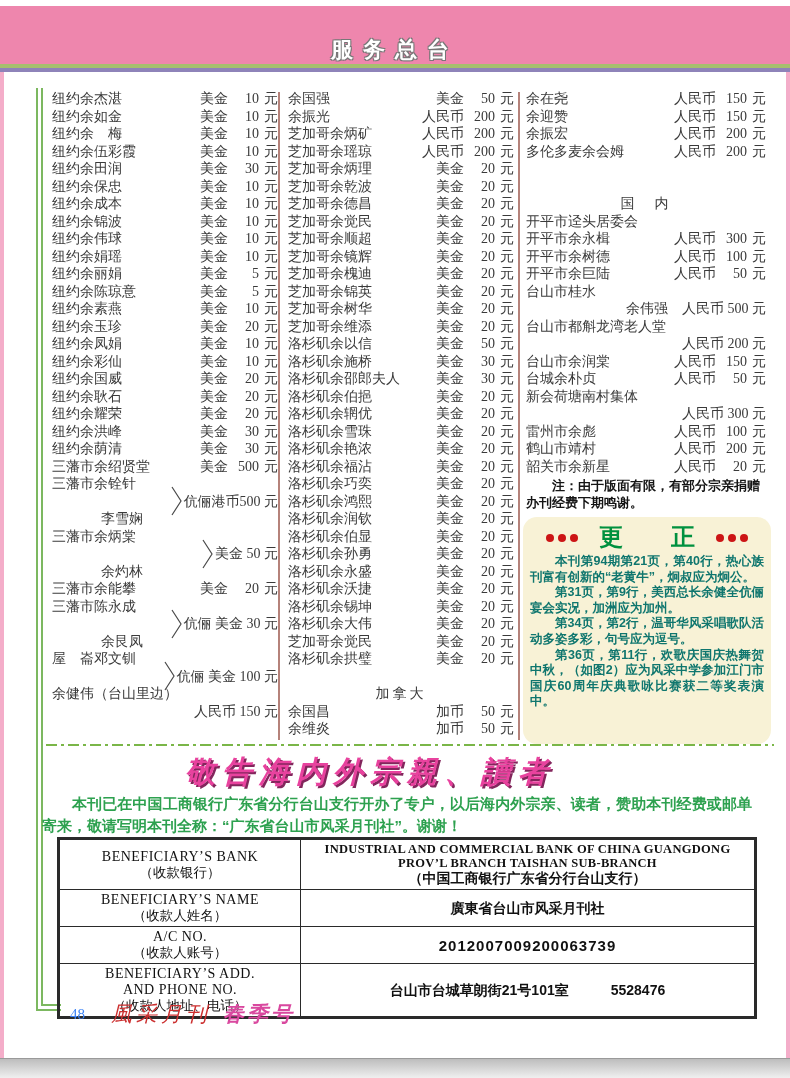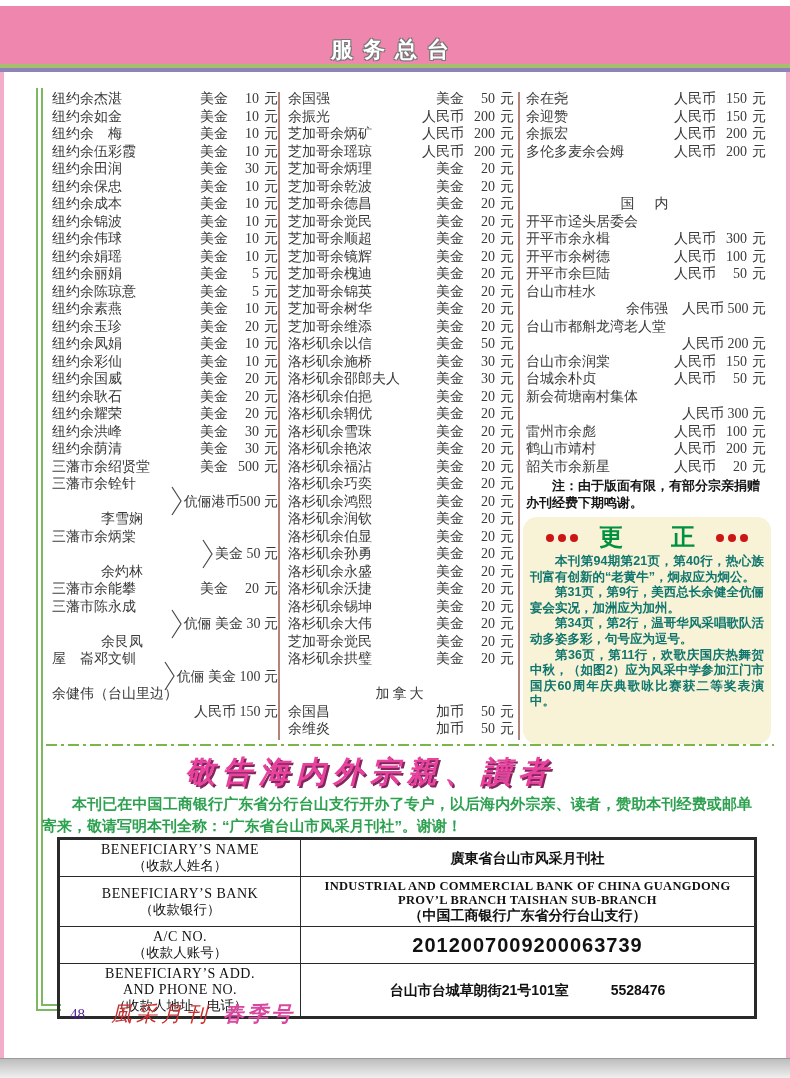--- a/index.html
+++ b/index.html
@@ -69,24 +69,24 @@
   table.bank{width:100%;border-collapse:collapse;border:2px solid #2a2a2a;box-shadow:0 0 0 1px #2a2a2a;}
   table.bank td{border:1px solid #2a2a2a;text-align:center;vertical-align:middle;padding:2px 4px;}
   td.blabel{width:232px;font-size:14px;line-height:16px;color:#111;}
   .blabel .len{font-family:"Liberation Serif","DejaVu Serif",serif;letter-spacing:.5px;}
   .blabel .lzh{font-family:"Liberation Sans","DejaVu Sans",sans-serif;font-size:13.5px;}
   .bvalue .ven{font-family:"Liberation Serif","DejaVu Serif",serif;font-weight:bold;
         font-size:12.5px;line-height:14px;color:#111;letter-spacing:.3px;}
   .bvalue .vzh{font-family:"Liberation Sans","DejaVu Sans",sans-serif;font-weight:bold;
         font-size:14px;line-height:17px;color:#111;}
   .bvalue .vnum{font-family:"Liberation Sans","DejaVu Sans",sans-serif;font-weight:bold;
-        font-size:20px;letter-spacing:1px;color:#111;text-align:center;}
+        font-size:15px;letter-spacing:1px;color:#111;text-align:center;}
   
   .footer{position:absolute;left:70px;top:1000px;height:28px;display:flex;align-items:center;}
-  .page-num{font-size:15px;color:#4c1d95;margin-right:26px;}
+  .page-num{font-size:15px;color:#3b82f6;margin-right:26px;}
   .mag-title{font-weight:normal;font-style:italic;font-size:21px;letter-spacing:4px;color:#cc3030;}
   .issue{font-weight:bold;font-style:italic;font-size:21px;letter-spacing:3px;color:#d9489f;margin-left:12px;}
 </style>
 </head>
 <body>
 
 <div class="page">
 
   <div class="band">
     <div class="band-title">服务总台</div>
@@ -607,36 +607,36 @@
   <div class="dashline"></div>
 
   <div class="notice-title">敬告海内外宗親、讀者</div>
   <div class="notice-body">本刊已在中国工商银行广东省分行台山支行开办了专户，以后海内外宗亲、读者，赞助本刊经费或邮单寄来，敬请写明本刊全称：“广东省台山市风采月刊社”。谢谢！</div>
 
   <div class="bank-wrap">
     <table class="bank">
       <tbody>
           <tr>
         <td class="blabel">
-          <div class="len">BENEFICIARY’S NAME</div>
-          <div class="lzh">（收款人姓名）</div>
-        </td>
-        <td class="bvalue">
-          <div class="vzh">廣東省台山市风采月刊社</div>
-        </td>
-      </tr>
-      <tr>
-        <td class="blabel">
           <div class="len">BENEFICIARY’S BANK</div>
           <div class="lzh">（收款银行）</div>
         </td>
         <td class="bvalue">
           <div class="ven">INDUSTRIAL AND COMMERCIAL BANK OF CHINA GUANGDONG</div>
           <div class="ven">PROV’L BRANCH TAISHAN SUB-BRANCH</div>
           <div class="vzh">（中国工商银行广东省分行台山支行）</div>
+        </td>
+      </tr>
+      <tr>
+        <td class="blabel">
+          <div class="len">BENEFICIARY’S NAME</div>
+          <div class="lzh">（收款人姓名）</div>
+        </td>
+        <td class="bvalue">
+          <div class="vzh">廣東省台山市风采月刊社</div>
         </td>
       </tr>
       <tr>
         <td class="blabel">
           <div class="len">A/C NO.</div>
           <div class="lzh">（收款人账号）</div>
         </td>
         <td class="bvalue">
           <div class="vnum">2012007009200063739</div>
         </td>

